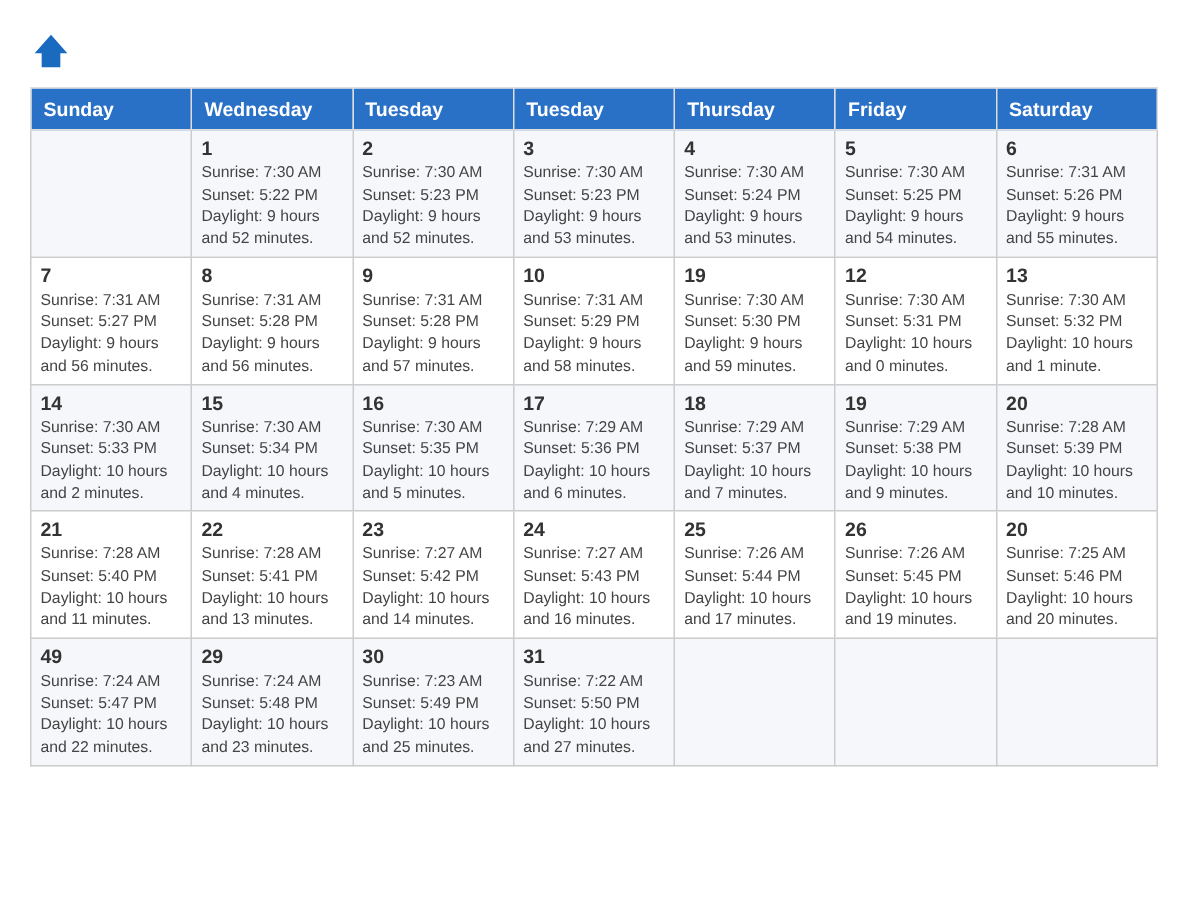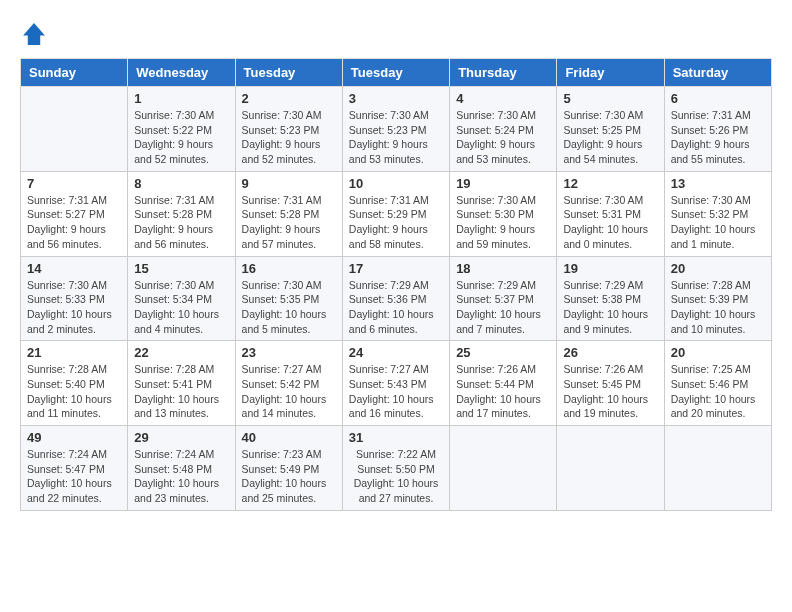--- a/index.html
+++ b/index.html
@@ -325,29 +325,29 @@
 and 22 minutes.</div>
         </td>
         <td>
           <div class="day-number">29</div>
           <div class="day-info" style="white-space: pre-line;">Sunrise: 7:24 AM
 Sunset: 5:48 PM
 Daylight: 10 hours
 and 23 minutes.</div>
         </td>
         <td>
-          <div class="day-number">40</div>
+          <div class="day-number">30</div>
           <div class="day-info" style="white-space: pre-line;">Sunrise: 7:23 AM
 Sunset: 5:49 PM
 Daylight: 10 hours
 and 25 minutes.</div>
         </td>
         <td>
           <div class="day-number">31</div>
-          <div class="day-info" style="white-space: pre-line; text-align: center;">Sunrise: 7:22 AM
+          <div class="day-info" style="white-space: pre-line;">Sunrise: 7:22 AM
 Sunset: 5:50 PM
 Daylight: 10 hours
 and 27 minutes.</div>
         </td>
         <td></td>
         <td></td>
         <td></td>
       </tr>
     </tbody>
 </table>

